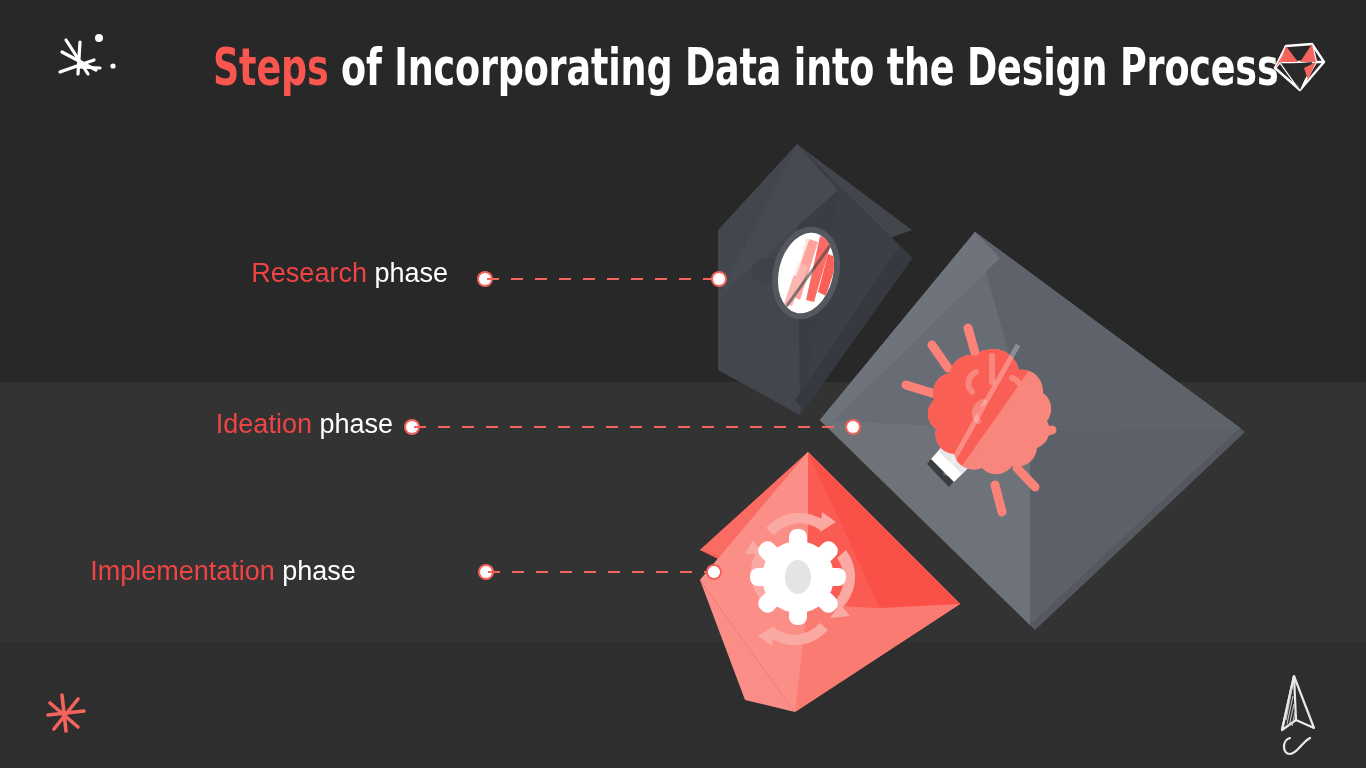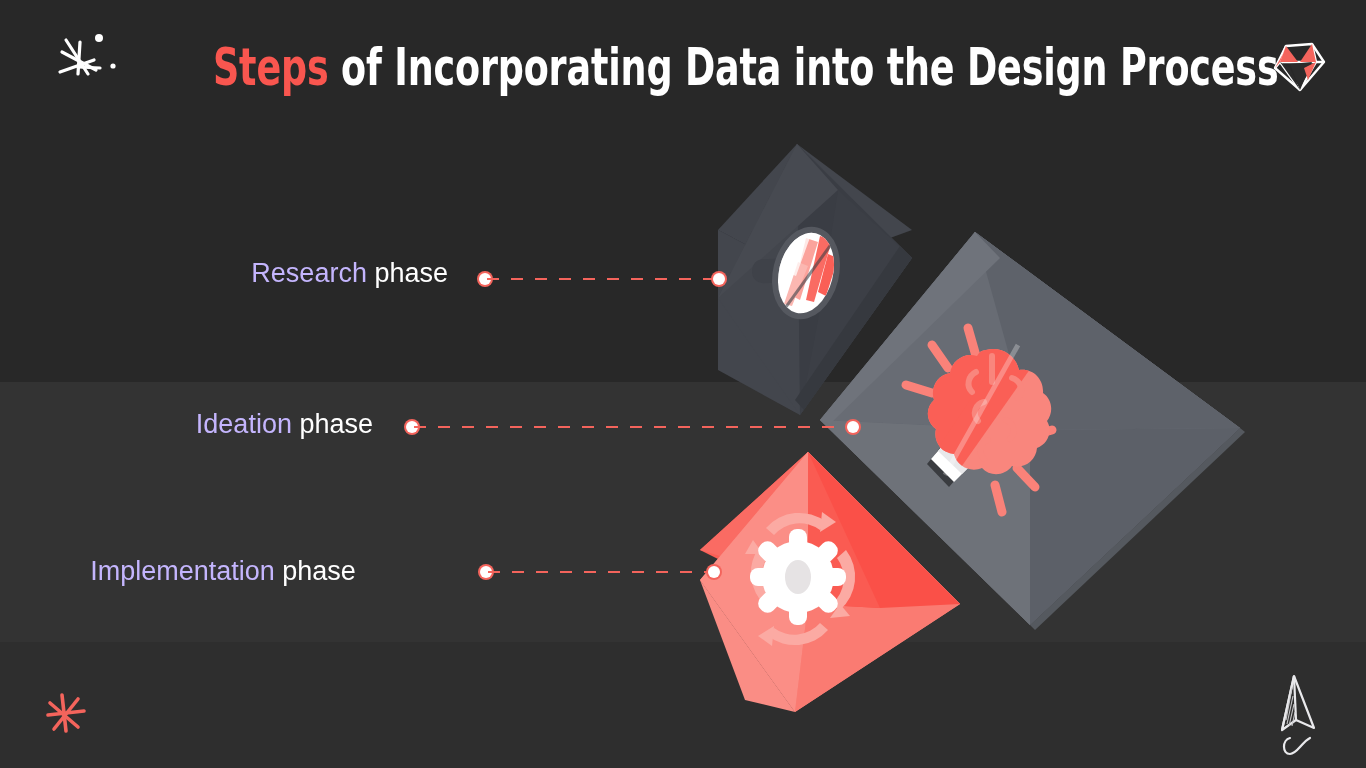--- a/index.html
+++ b/index.html
@@ -49,23 +49,23 @@
   
   .phase-label {
     position: absolute;
     height: 34px;
     line-height: 34px;
     font-size: 27px;
     white-space: nowrap;
     text-align: right;
     color: #ffffff;
   }
-  .phase-label .kw { color: #c4b5fd; }
+  .phase-label .kw { color: #ef4444; }
   #label-research       { left: 0px; top: 256px; width: 448px; }
-  #label-ideation       { left: 0px; top: 407px; width: 373px; }
+  #label-ideation       { left: 0px; top: 407px; width: 373px; padding-left: 20px; }
   #label-implementation { left: 0px; top: 554px; width: 446px; text-align: center; }
 
   
   .connector { position: absolute; height: 14px; }
   .connector .dash {
     position: absolute;
     left: 8px; right: 8px; top: 6px;
     height: 2px;
     background-image: repeating-linear-gradient(
         to right, #f4645c 0 12px, transparent 12px 24px);

